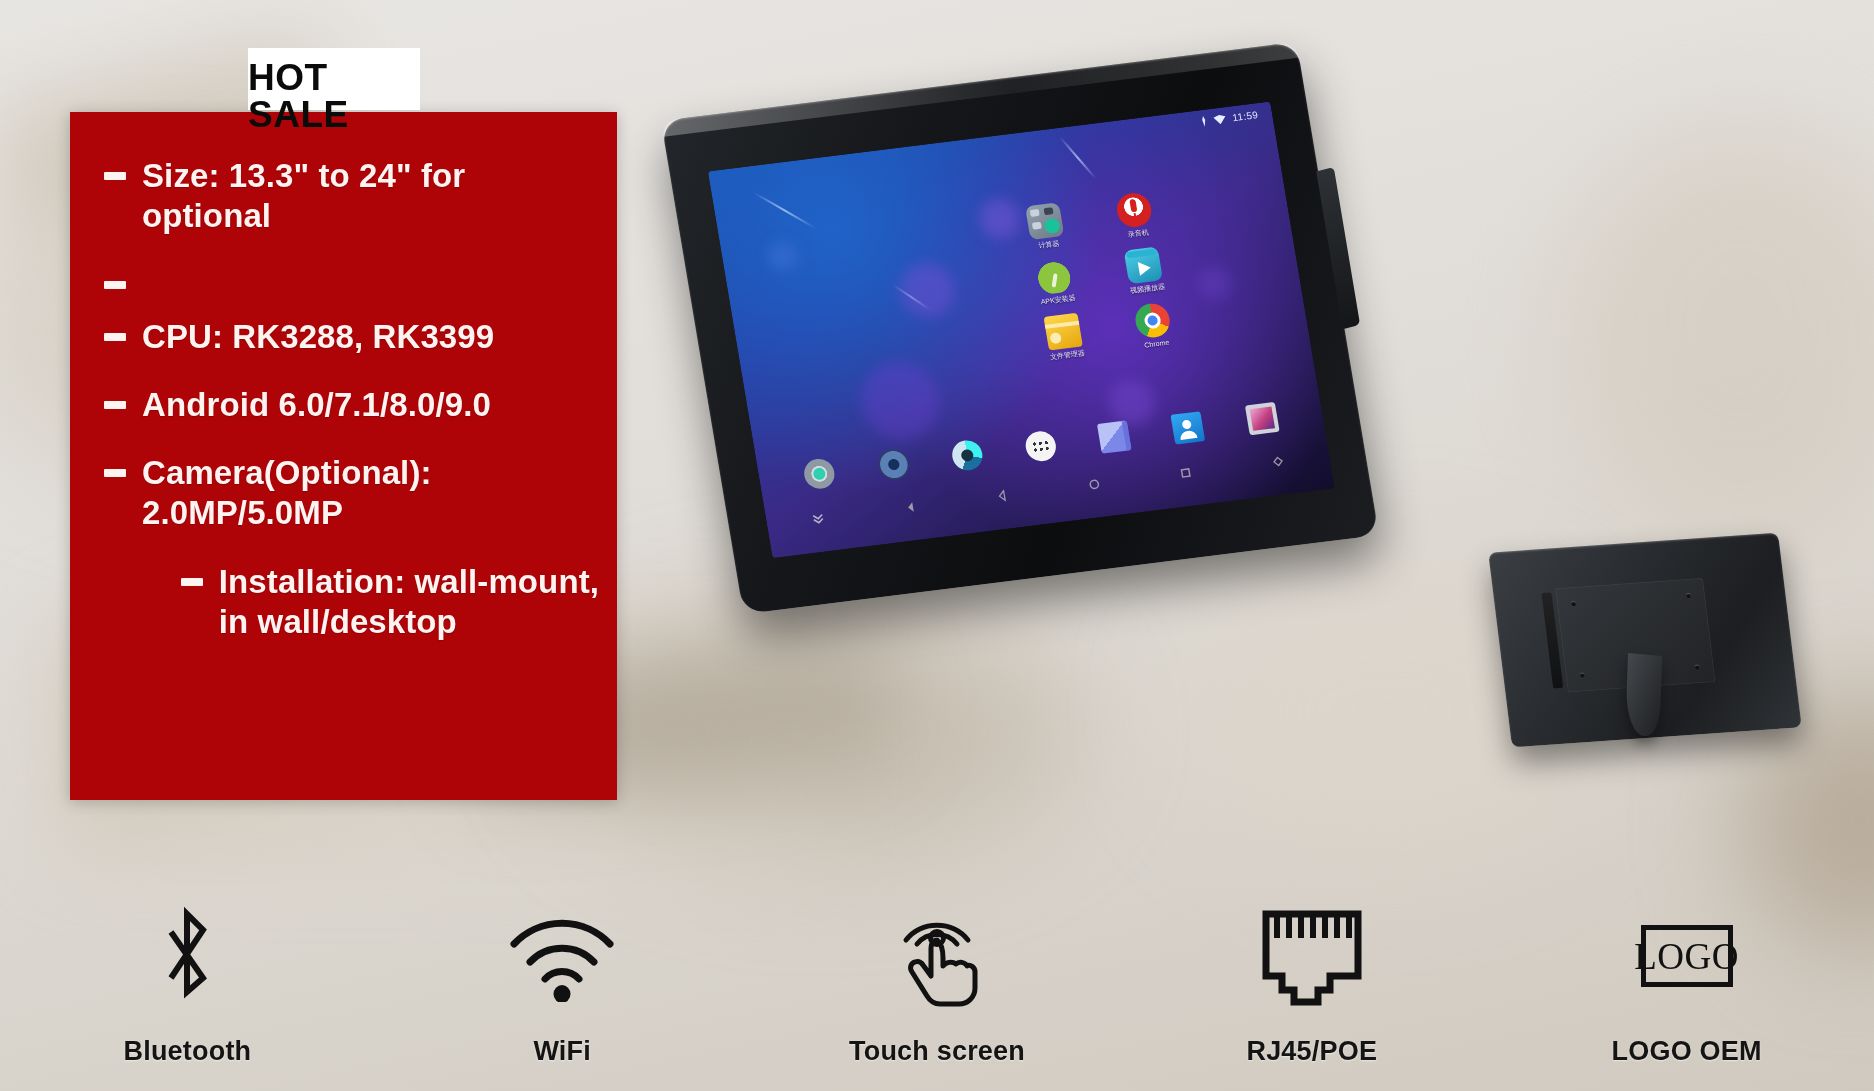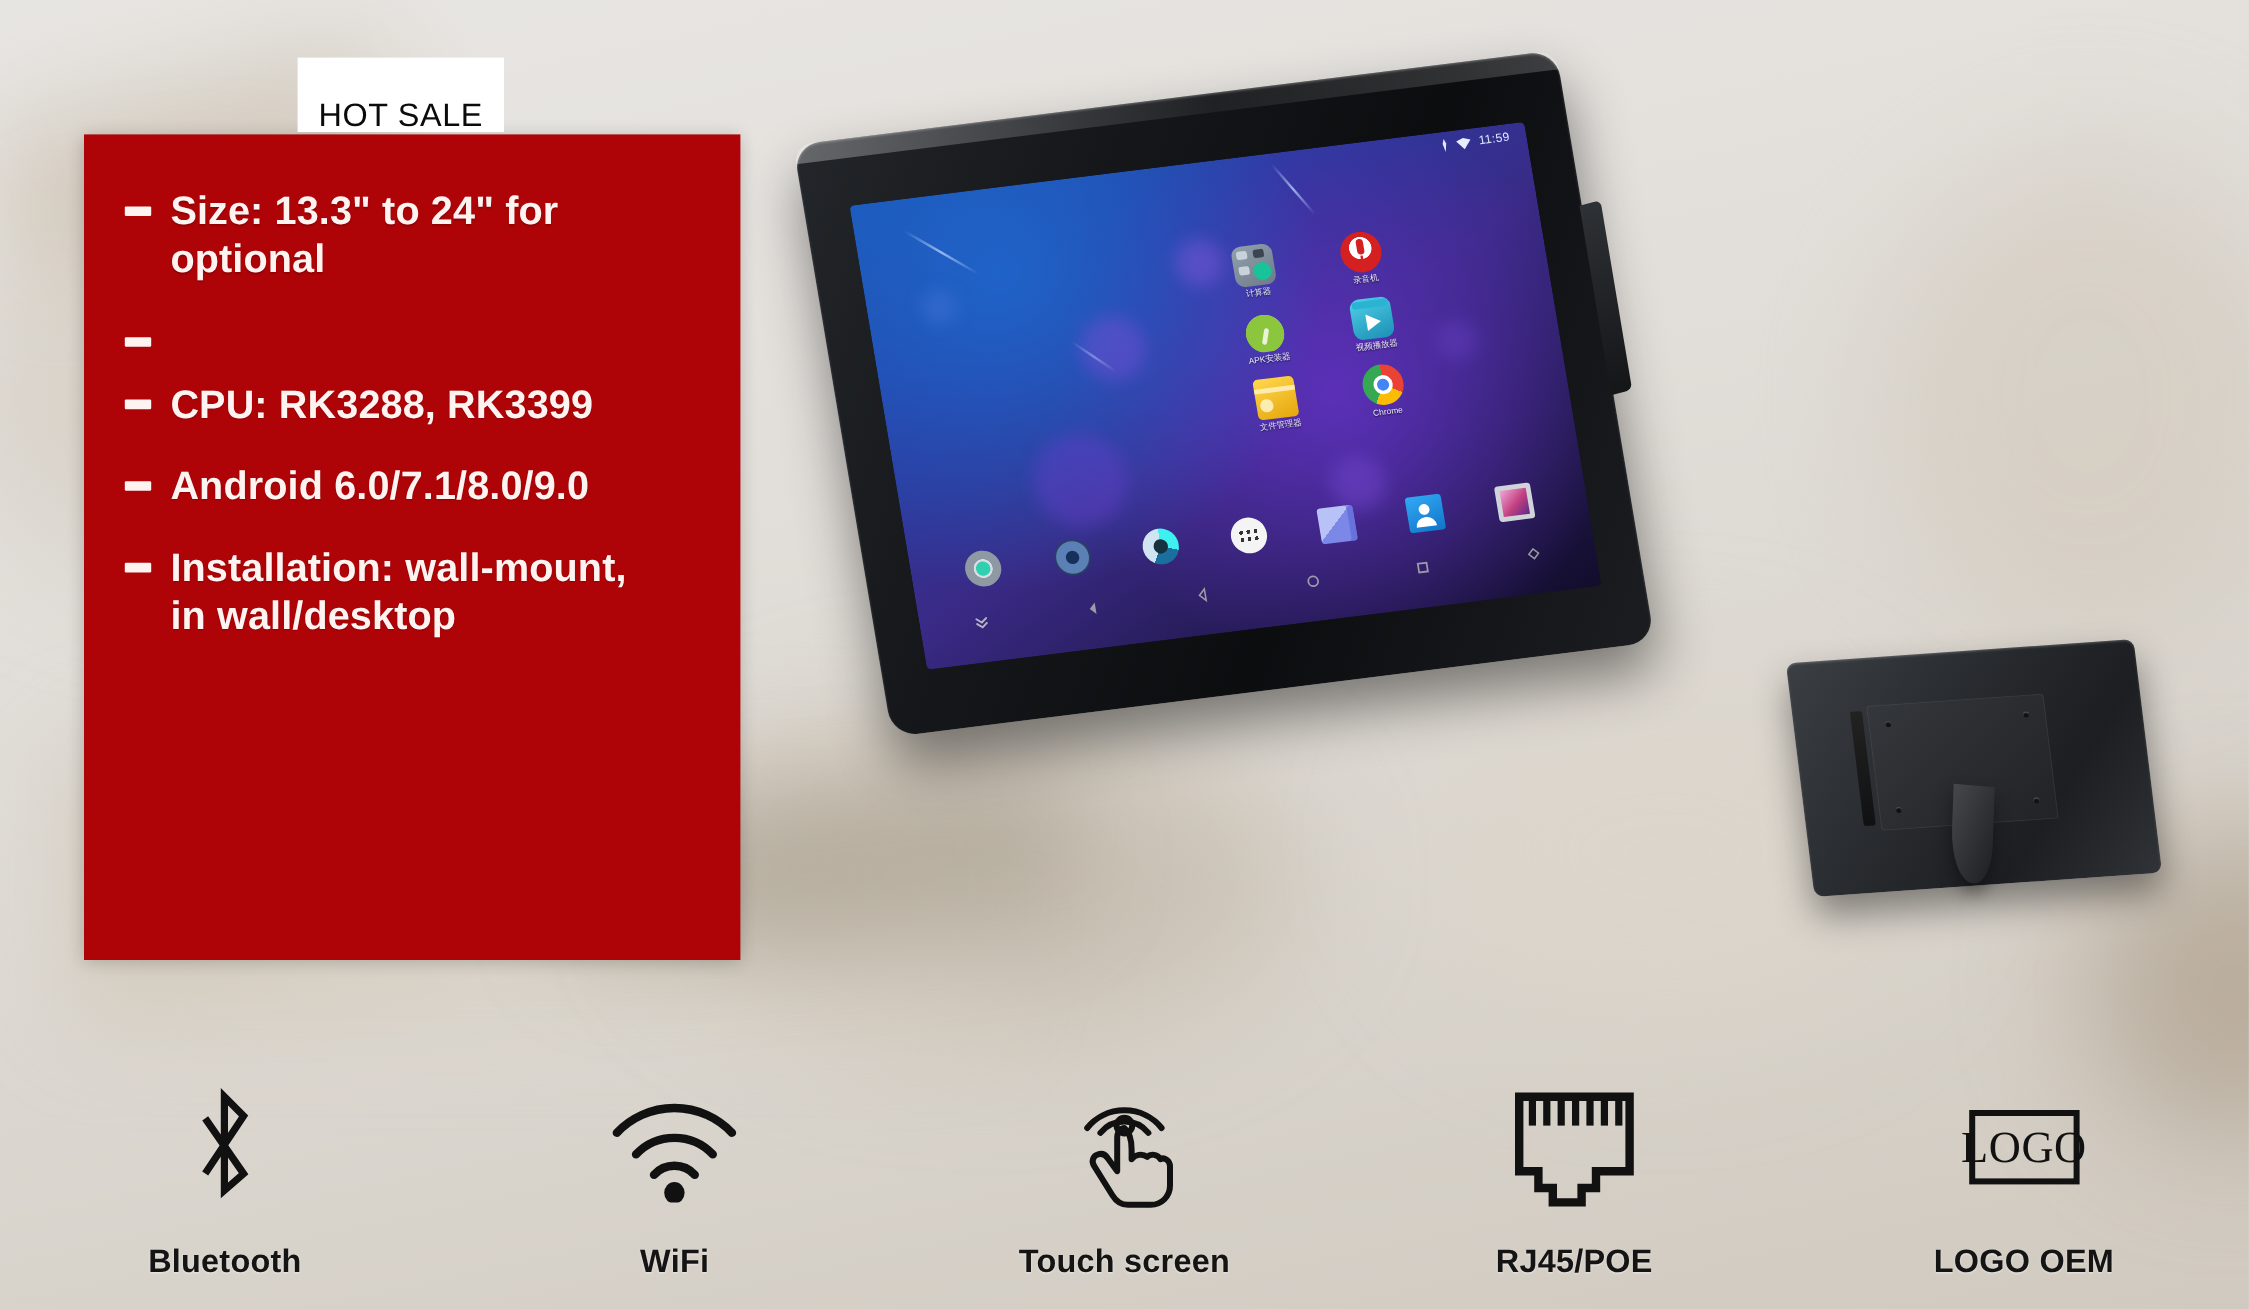--- a/index.html
+++ b/index.html
@@ -25,32 +25,32 @@
     position:absolute; left:70px; top:112px; width:547px; height:688px;
     background:#ae0408;
     box-shadow:0 2px 14px rgba(0,0,0,.22);
   }
   #hot-sale-badge {
     position:absolute; left:248px; top:48px; width:172px; height:62px;
     background:#ffffff; display:flex; align-items:center; justify-content:center;
     letter-spacing:.5px;
   }
   #hot-sale-badge .txt {
-    font-size:27px; font-weight:400; color:#0b0b0b; line-height:1;margin-top:34px;
+    font-size:37px; font-weight:700; color:#0b0b0b; line-height:1;margin-top:34px;
   }
   #spec-list {
     position:absolute; left:0; top:0; width:100%; height:100%;
     padding:44px 18px 18px 28px;
     display:flex; flex-direction:column; justify-content:flex-start;
   }
   .spec-item {
     display:flex; align-items:flex-start; color:#fdf4f2;
     margin-bottom:28px;
   }
-  .spec-item:last-child { margin-bottom:0; }
+  .spec-item:last-child { margin-bottom:0;justify-content:flex-end; }
   .spec-dash {
     flex:0 0 auto; width:22px; height:8px; background:#fdf4f2;
     margin:16px 16px 0 6px; border-radius:1px;
   }
   .spec-text {
     font-size:33px; line-height:1.22; font-weight:600;
     letter-spacing:.1px; white-space:pre-line;
     text-shadow:0 1px 1px rgba(90,0,0,.35);
   }
 
@@ -193,20 +193,24 @@
     <div class="spec-item">
       <span class="spec-dash"></span>
     </div>
     <div class="spec-item">
       <span class="spec-dash"></span>
       <span class="spec-text">CPU: RK3288, RK3399</span>
     </div>
     <div class="spec-item">
       <span class="spec-dash"></span>
       <span class="spec-text">Android 6.0/7.1/8.0/9.0</span>
+    </div>
+    <div class="spec-item">
+      <span class="spec-dash"></span>
+      <span class="spec-text">Camera(Optional): 2.0MP/5.0MP</span>
     </div>
     <div class="spec-item">
       <span class="spec-dash"></span>
       <span class="spec-text">Installation: wall-mount,
 in wall/desktop</span>
     </div>
   </div>
 </div>
 
 <div id="hot-sale-badge">

